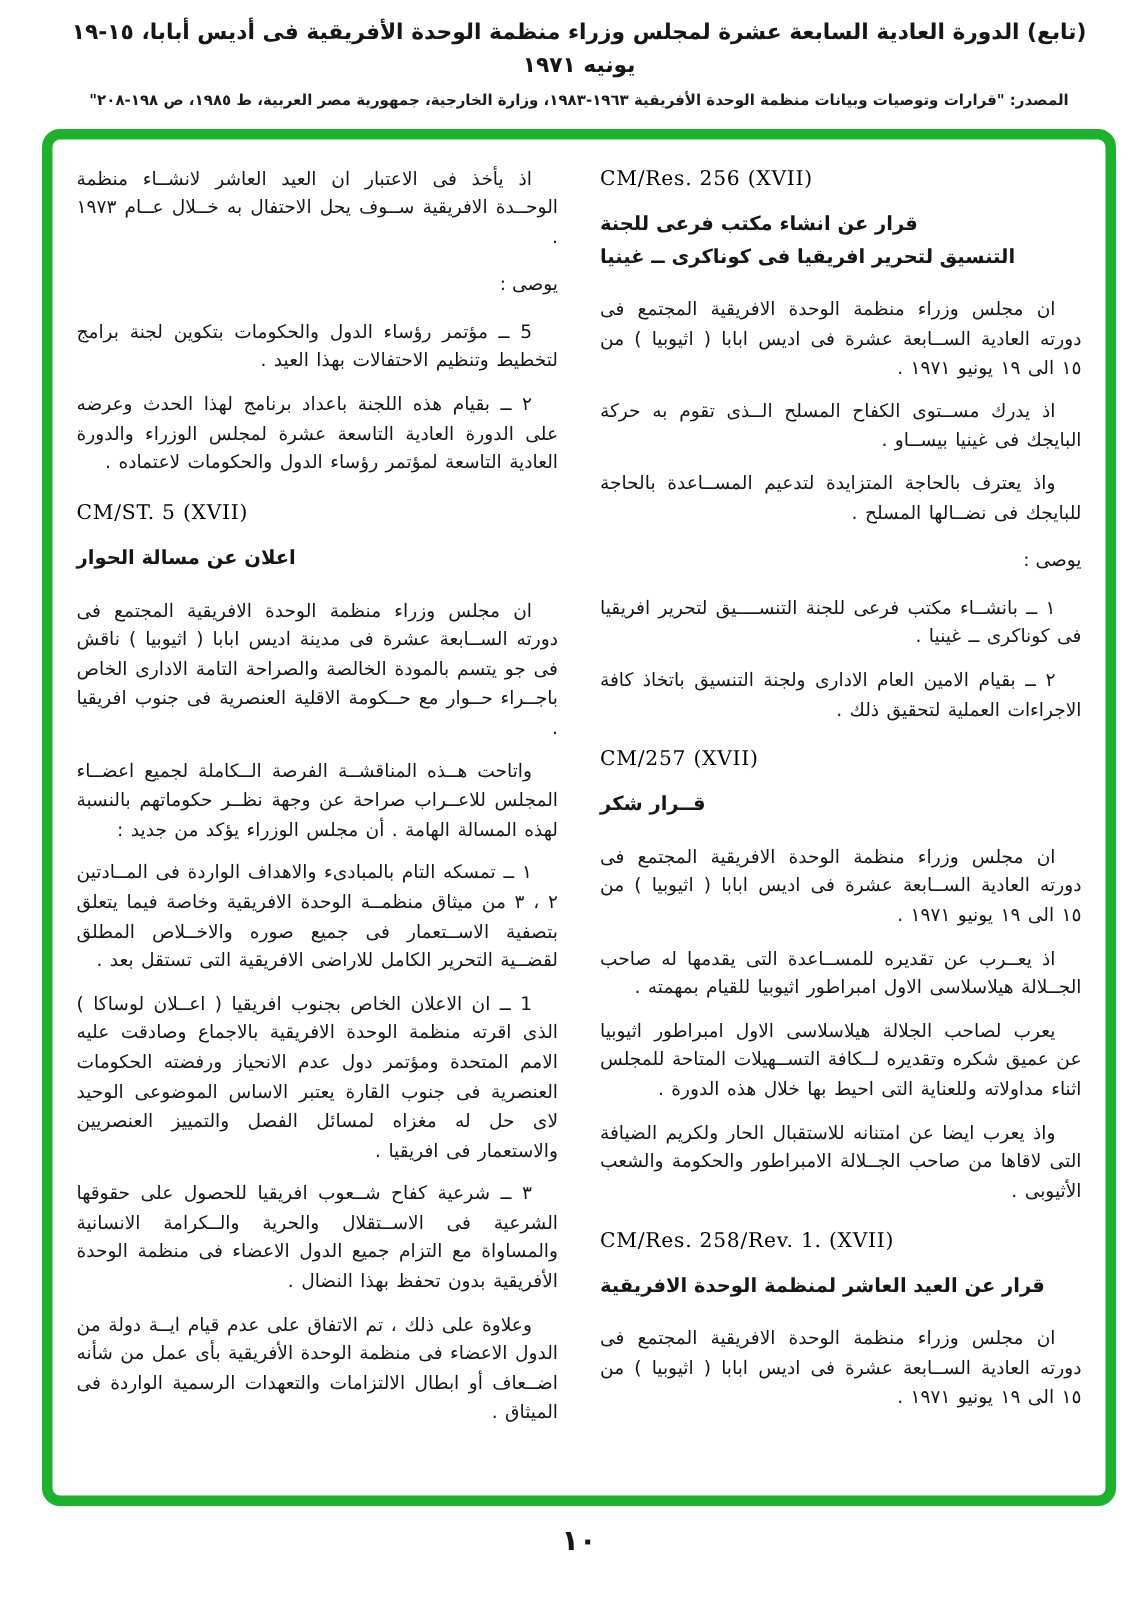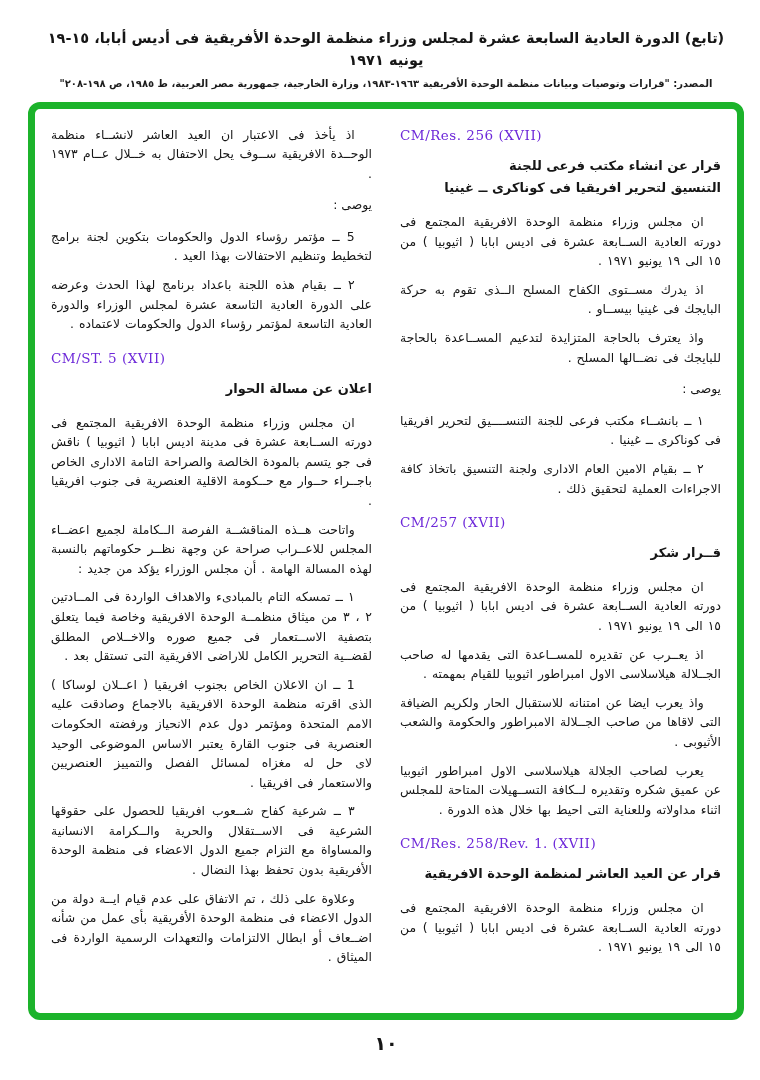--- a/index.html
+++ b/index.html
@@ -5,21 +5,21 @@
   * { margin: 0; padding: 0; box-sizing: border-box; }
   html, body { background: #ffffff; }
   body {
     width: 760px;
     min-height: 1080px;
     margin: 0 auto;
     font-family: "DejaVu Sans", sans-serif;
     color: #161616;
     direction: rtl;
   }
-  .page { width: 748px; min-height: 1080px; position: relative; padding-top: 28px; }
+  .page { width: 748px; min-height: 1080px; position: relative; padding-top: 12px; }
 
   
   .header { text-align: center; padding: 0 18px; }
   .header-title {
     font-size: 14.5px;
     font-weight: bold;
     letter-spacing: 0;
     line-height: 1.5;
   }
   .header-source {
@@ -46,25 +46,25 @@
 
   
   .block { margin-bottom: 9px; }
   .code {
     direction: ltr;
     text-align: left;
     font-family: "DejaVu Serif", serif;
     font-size: 13.5px;
     letter-spacing: 0.5px;
     margin: 16px 0 12px 0;
-    color: #6d28d9;
+    color: #000000;
   }
   .col .code:first-child { margin-top: 2px; }
   .heading {
-    text-align: right;
+    text-align: left;
     font-weight: bold;
     font-size: 13px;
     line-height: 1.75;
     white-space: pre-line;
     margin: 10px 0 12px 0;
   }
   .para {
     font-size: 12.4px;
     line-height: 1.58;
     text-align: justify;
@@ -108,22 +108,22 @@
           <div class="block para">ان مجلس وزراء منظمة الوحدة الافريقية المجتمع فى دورته العادية الســابعة عشرة فى اديس ابابا ( اثيوبيا ) من ١٥ الى ١٩ يونيو ١٩٧١ .</div>
           <div class="block para">اذ يدرك مســتوى الكفاح المسلح الــذى تقوم به حركة البايجك فى غينيا بيســاو .</div>
           <div class="block para">واذ يعترف بالحاجة المتزايدة لتدعيم المســاعدة بالحاجة للبايجك فى نضــالها المسلح .</div>
           <div class="block plain">يوصى :</div>
           <div class="block para">١ ــ بانشــاء مكتب فرعى للجنة التنســــيق لتحرير افريقيا فى كوناكرى ــ غينيا .</div>
           <div class="block para">٢ ــ بقيام الامين العام الادارى ولجنة التنسيق باتخاذ كافة الاجراءات العملية لتحقيق ذلك .</div>
           <div class="block code" dir="ltr">CM/257 (XVII)</div>
           <div class="block heading">قــرار شكر</div>
           <div class="block para">ان مجلس وزراء منظمة الوحدة الافريقية المجتمع فى دورته العادية الســابعة عشرة فى اديس ابابا ( اثيوبيا ) من ١٥ الى ١٩ يونيو ١٩٧١ .</div>
           <div class="block para">اذ يعــرب عن تقديره للمســاعدة التى يقدمها له صاحب الجــلالة هيلاسلاسى الاول امبراطور اثيوبيا للقيام بمهمته .</div>
+          <div class="block para">يعرب لصاحب الجلالة هيلاسلاسى الاول امبراطور اثيوبيا عن عميق شكره وتقديره لــكافة التســهيلات المتاحة للمجلس اثناء مداولاته وللعناية التى احيط بها خلال هذه الدورة .</div>
           <div class="block para">واذ يعرب ايضا عن امتنانه للاستقبال الحار ولكريم الضيافة التى لاقاها من صاحب الجــلالة الامبراطور والحكومة والشعب الأثيوبى .</div>
-          <div class="block para">يعرب لصاحب الجلالة هيلاسلاسى الاول امبراطور اثيوبيا عن عميق شكره وتقديره لــكافة التســهيلات المتاحة للمجلس اثناء مداولاته وللعناية التى احيط بها خلال هذه الدورة .</div>
           <div class="block code" dir="ltr">CM/Res. 258/Rev. 1. (XVII)</div>
           <div class="block heading">قرار عن العيد العاشر لمنظمة الوحدة الافريقية</div>
           <div class="block para">ان مجلس وزراء منظمة الوحدة الافريقية المجتمع فى دورته العادية الســابعة عشرة فى اديس ابابا ( اثيوبيا ) من ١٥ الى ١٩ يونيو ١٩٧١ .</div>
         </div>
       <div class="col">
           <div class="block para">اذ يأخذ فى الاعتبار ان العيد العاشر لانشــاء منظمة الوحــدة الافريقية ســوف يحل الاحتفال به خــلال عــام ١٩٧٣ .</div>
           <div class="block plain">يوصى :</div>
           <div class="block para">5 ــ مؤتمر رؤساء الدول والحكومات بتكوين لجنة برامج لتخطيط وتنظيم الاحتفالات بهذا العيد .</div>
           <div class="block para">٢ ــ بقيام هذه اللجنة باعداد برنامج لهذا الحدث وعرضه على الدورة العادية التاسعة عشرة لمجلس الوزراء والدورة العادية التاسعة لمؤتمر رؤساء الدول والحكومات لاعتماده .</div>
           <div class="block code" dir="ltr">CM/ST. 5 (XVII)</div>

